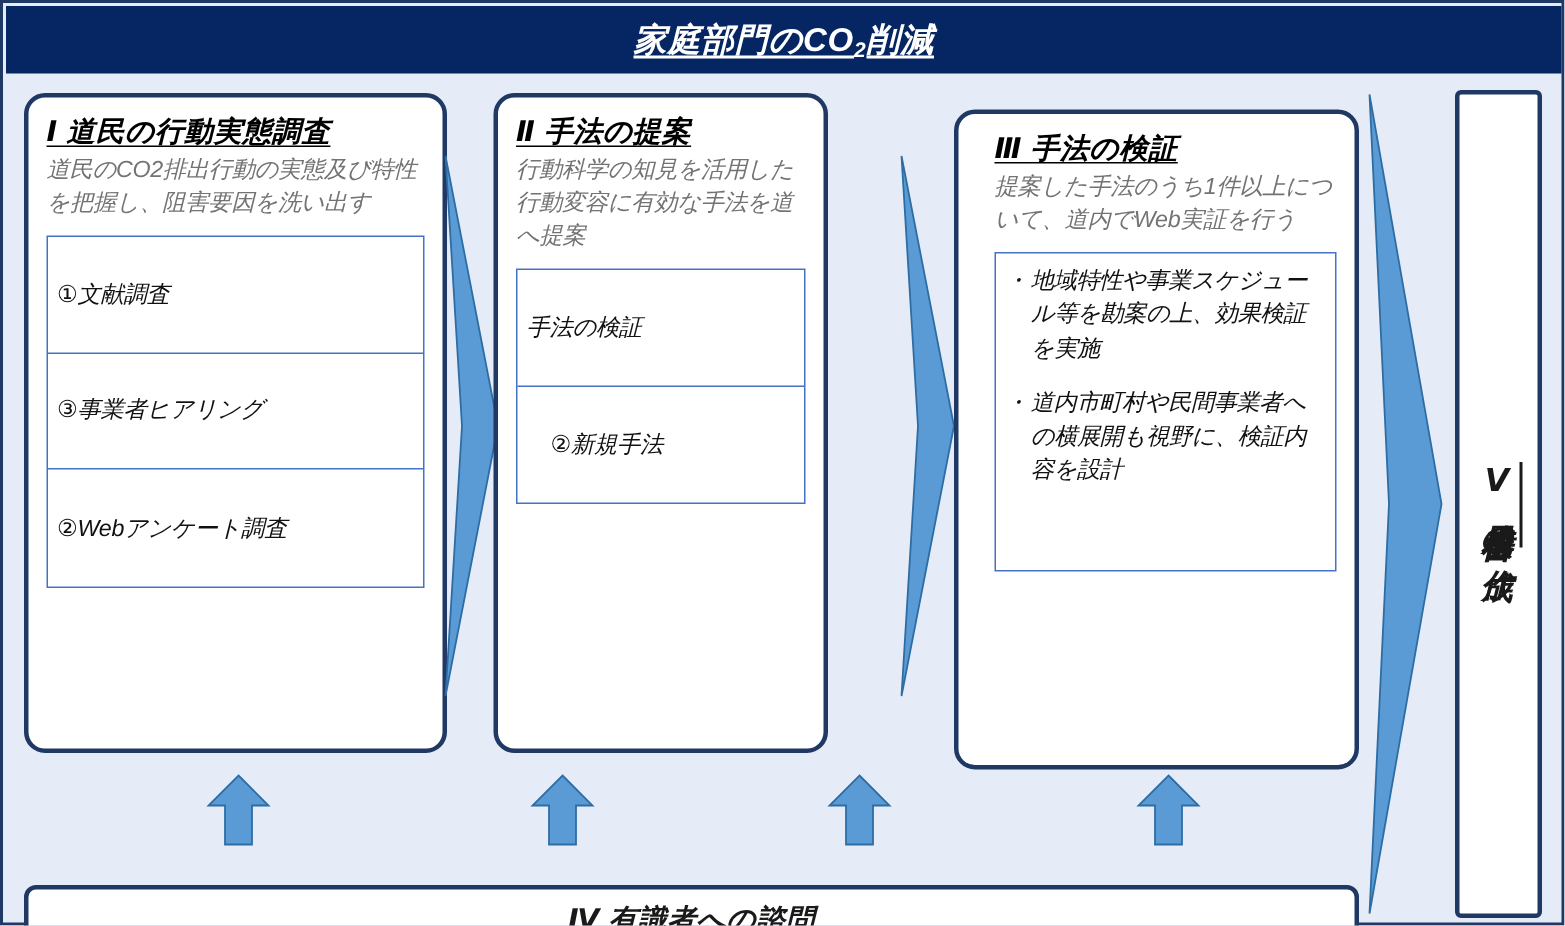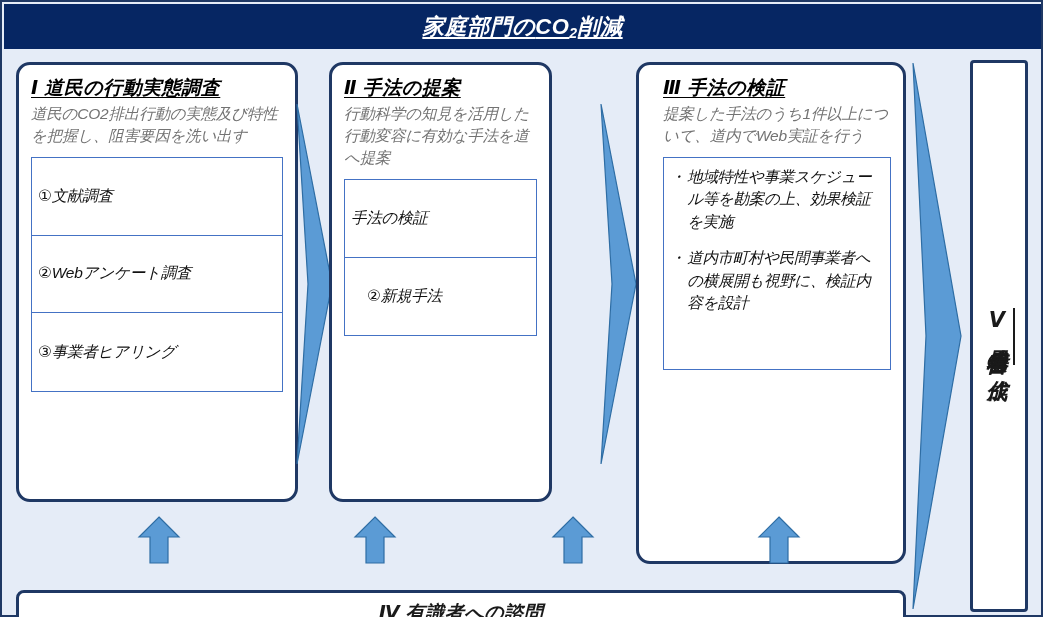--- a/index.html
+++ b/index.html
@@ -123,22 +123,22 @@
     <div class="header-title">
       <span>家庭部門の</span><span>CO</span><sub>2</sub><span>削減</span>
     </div>
   </div>
 
   <div class="stage" style="left:14px;top:60px;width:282px;height:440px;">
     <div class="stage-title">Ⅰ 道民の行動実態調査</div>
     <div class="stage-desc">道民のCO2排出行動の実態及び特性を把握し、阻害要因を洗い出す</div>
     <div class="item-group" style="height:235px;">
       <div class="item" style="height:33.3%;">①文献調査</div>
+      <div class="item" style="height:33.4%;">③事業者ヒアリング</div>
       <div class="item" style="height:33.3%;">②Webアンケート調査</div>
-      <div class="item" style="height:33.4%;">③事業者ヒアリング</div>
     </div>
   </div>
 
   <div class="chev" style="left:292px;top:98px;width:42px;height:368px;">
     <svg width="42" height="368" viewBox="0 0 42 368" aria-hidden="true">
       <polygon points="3,4 38,184 3,364 14,184" fill="#5b9bd5" stroke="#2e6da4" stroke-width="1.2"></polygon>
     </svg>
   </div>
 
   <div class="stage" style="left:327px;top:60px;width:223px;height:440px;">
@@ -149,21 +149,21 @@
       <div class="item" style="height:50%;margin-left:16px;">②新規手法</div>
     </div>
   </div>
 
   <div class="chev" style="left:596px;top:98px;width:42px;height:368px;">
     <svg width="42" height="368" viewBox="0 0 42 368" aria-hidden="true">
       <polygon points="3,4 38,184 3,364 14,184" fill="#5b9bd5" stroke="#2e6da4" stroke-width="1.2"></polygon>
     </svg>
   </div>
 
-  <div class="stage" style="left:634px;top:60px;width:270px;height:502px;padding-left:24px;">
+  <div class="stage" style="left:634px;top:71px;width:270px;height:440px;padding-left:24px;">
     <div class="stage-title">Ⅲ 手法の検証</div>
     <div class="stage-desc">提案した手法のうち1件以上について、道内でWeb実証を行う</div>
     <div class="bullet-box" style="height:213px;">
       <div class="bullet">
         <span class="dot">・</span>
         <span>地域特性や事業スケジュール等を勘案の上、効果検証を実施</span>
       </div>
       <div class="bullet">
         <span class="dot">・</span>
         <span>道内市町村や民間事業者への横展開も視野に、検証内容を設計</span>

